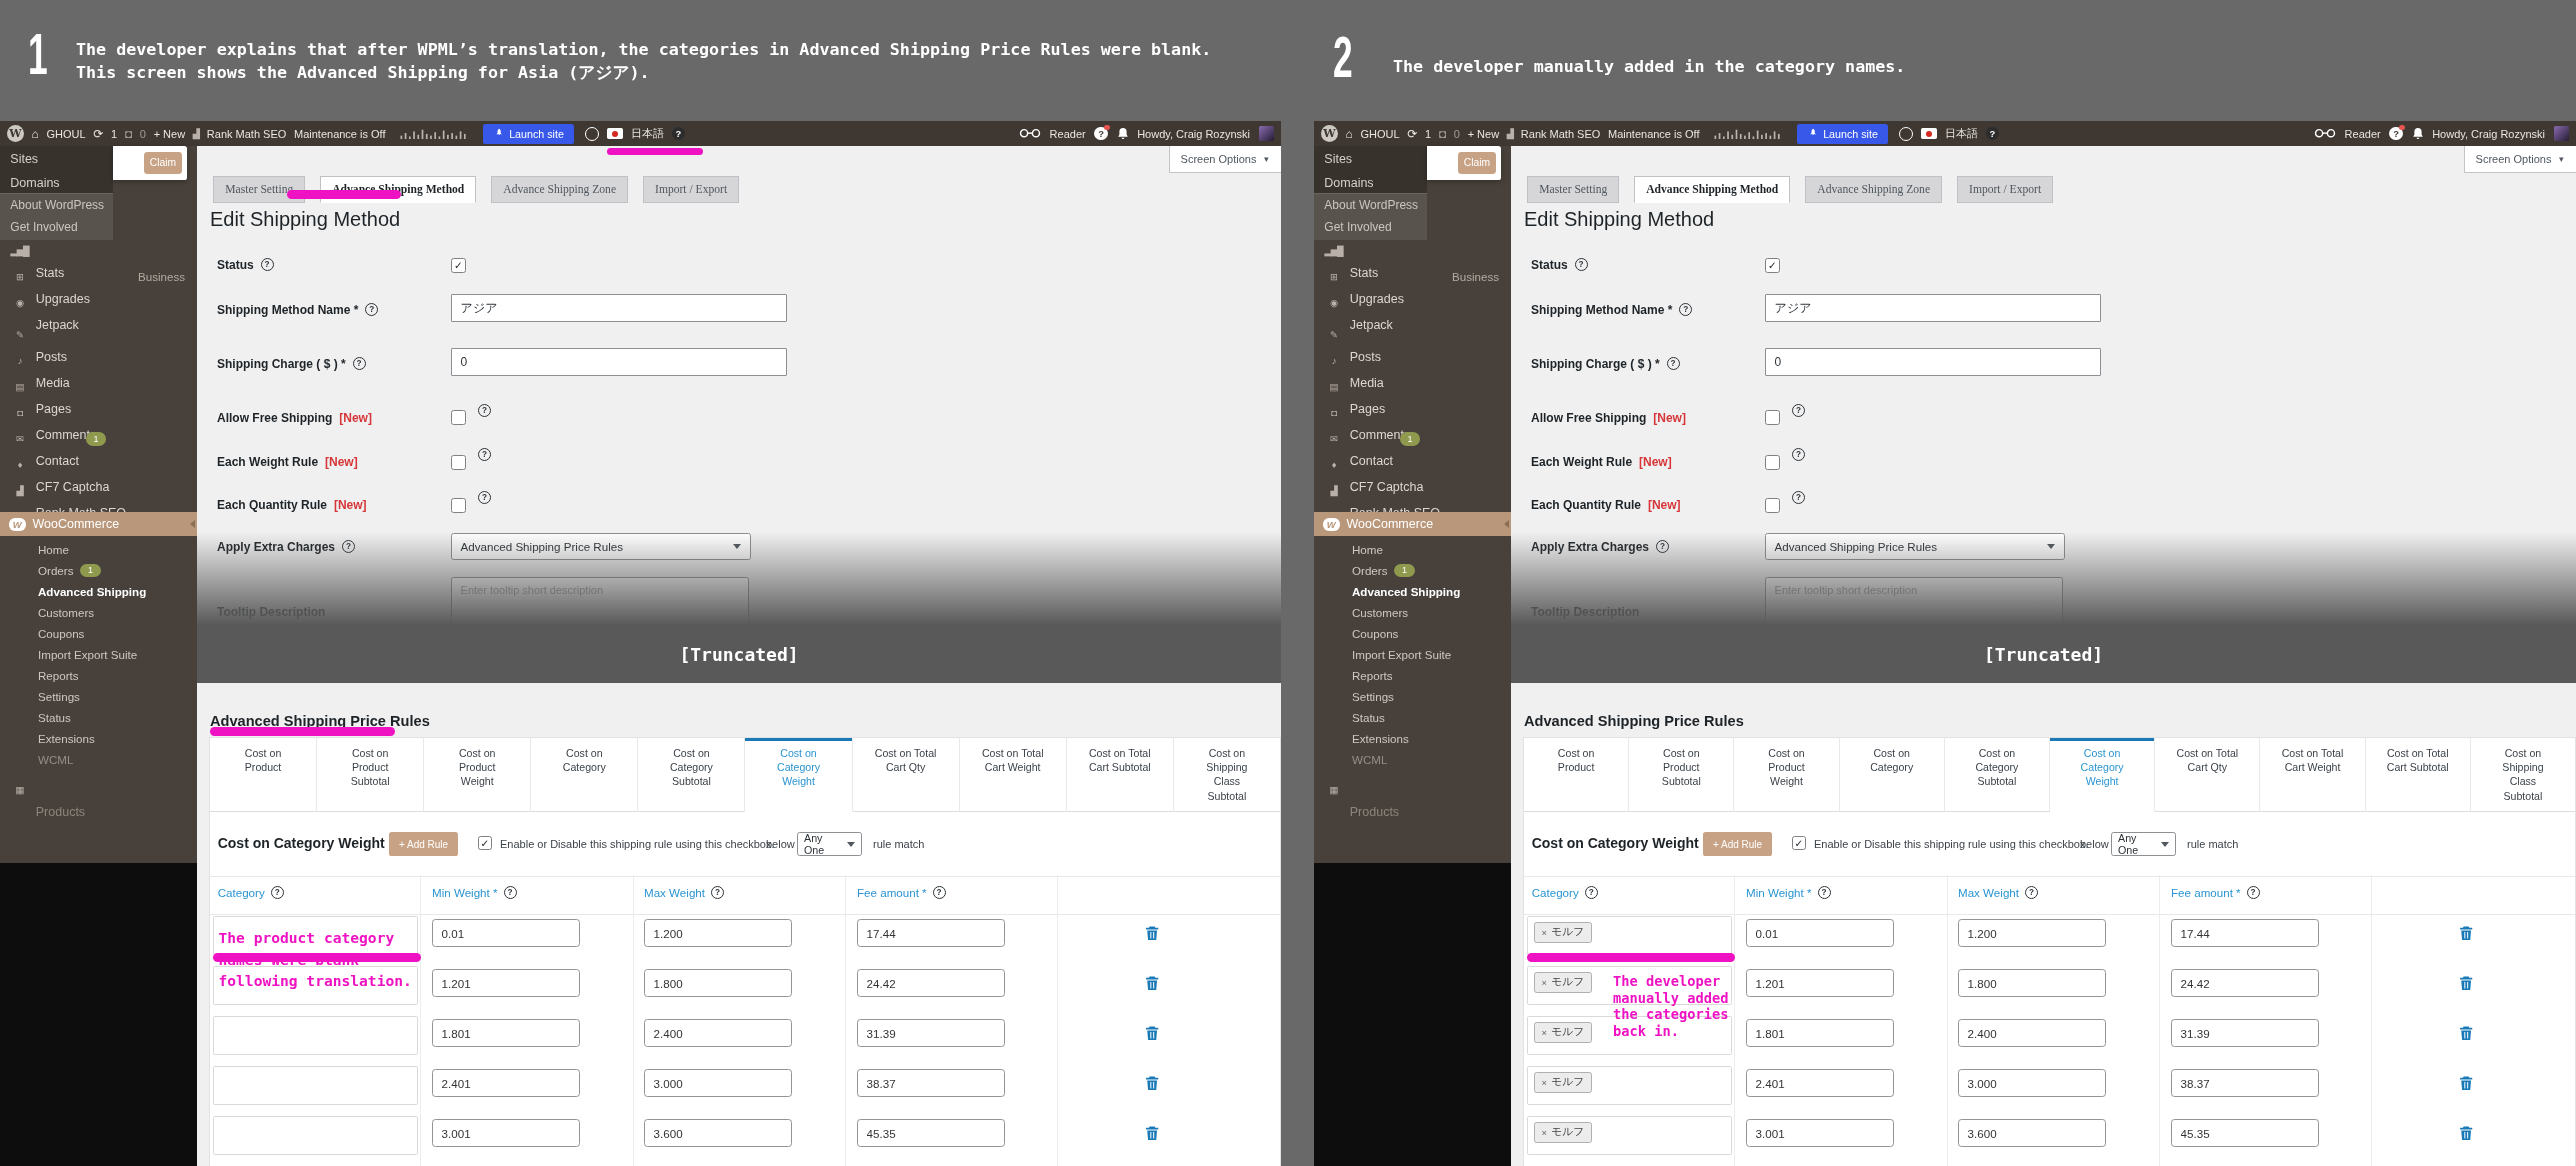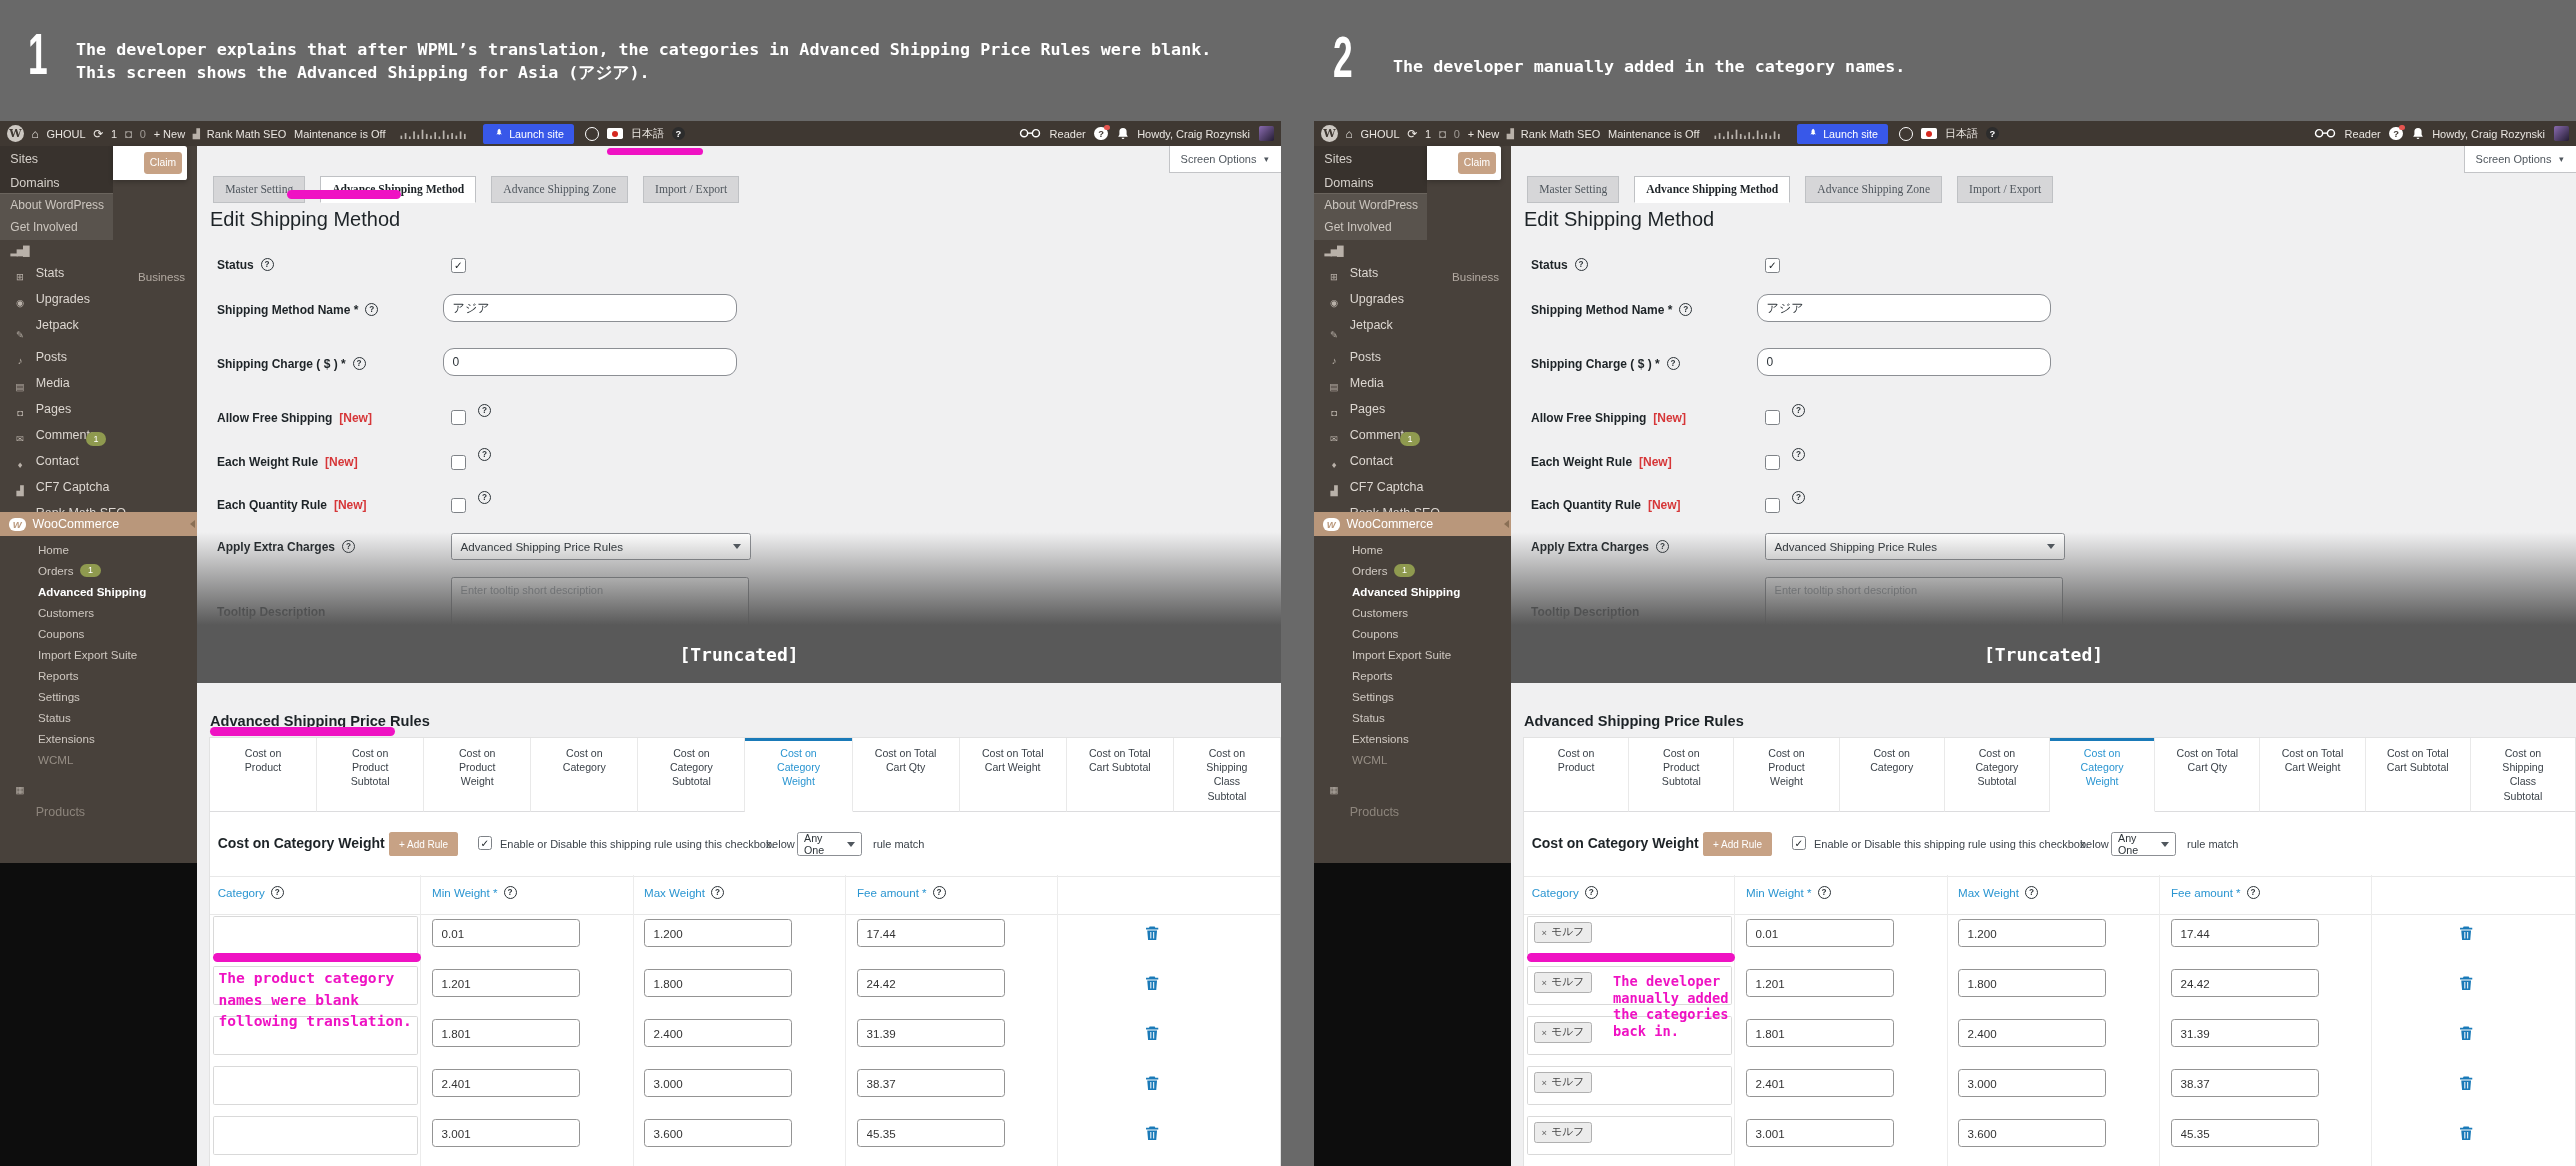--- a/index.html
+++ b/index.html
@@ -89,21 +89,21 @@
   .newb{color:#d63638;font-weight:700;}
   .qico{width:13px;height:13px;border:1.3px solid #2c3338;border-radius:50%;color:#2c3338;font-size:8.2px;
     font-weight:700;display:inline-flex;align-items:center;justify-content:center;flex:none;box-sizing:border-box;}
   .lr-status{top:110px;}.lr-name{top:155px;}.lr-charge{top:209px;}.lr-free{top:263px;}
   .lr-weight{top:307px;}.lr-qty{top:350px;}.lr-extra{top:392px;}.lr-tooltip{top:457px;}
   .cb{position:absolute;left:254px;width:14.6px;height:14.6px;border:0.9px solid #7e8287;border-radius:2.6px;background:#fff;
     display:flex;align-items:center;justify-content:center;font-size:10.3px;color:#1d2327;box-sizing:border-box;}
   .cb-status{top:112px;}.cb-free{top:264px;}.cb-weight{top:309px;}.cb-qty{top:352px;}
   .qfloat{position:absolute;left:281px;}
   .qf1{top:258px;}.qf2{top:302px;}.qf3{top:345px;}
-  .tin{position:absolute;left:246px;width:294px;height:28px;border:0.9px solid #8c8f94;border-radius:11px;background:#fff;
+  .tin{position:absolute;left:254px;width:336px;height:28px;border:0.9px solid #8c8f94;border-radius:1px;background:#fff;
     font-size:12px;color:#2c3338;padding:0 8.6px;box-sizing:border-box;font-family:"Liberation Sans",sans-serif;}
   .tin-name{top:148px;}.tin-charge{top:202px;}
   .sel{position:absolute;left:254px;top:387px;width:300px;height:27px;border:0.9px solid #8c8f94;border-radius:2.6px;
     background:#fff;display:flex;align-items:center;font-size:11.6px;color:#2c3338;padding:0 8.6px;box-sizing:border-box;}
   .sel .sv{flex:1;}
   .carett{width:0;height:0;border-left:4.3px solid transparent;border-right:4.3px solid transparent;border-top:5.2px solid #50575e;}
   .ta{position:absolute;left:254px;top:431px;width:298px;height:62px;border:0.9px solid #8c8f94;border-radius:2.6px;
     background:#fff;font-size:11px;color:#2c3338;padding:6px 8.6px;box-sizing:border-box;resize:none;
     font-family:"Liberation Sans",sans-serif;}
   .ta::placeholder{color:#9aa0a6;}
@@ -145,21 +145,21 @@
   .rrow{position:relative;height:50px;}
   .cat-box{position:absolute;left:3.4px;top:1.7px;width:205px;height:39px;border:0.9px solid #d9d9d9;border-radius:1.7px;
     background:#fff;box-sizing:border-box;}
   .chip{position:absolute;left:5.2px;top:5.2px;display:inline-flex;align-items:center;gap:4.3px;background:#ececec;
     border:0.9px solid #b0b0b0;border-radius:2.6px;padding:2.6px 6.9px;font-size:10.7px;color:#444;}
   .chip .x{font-style:normal;font-size:9.4px;color:#666;}
   .rin{position:absolute;top:5.2px;width:148px;height:28px;border:0.9px solid #949494;border-radius:3.4px;background:#fff;
     font-size:11.6px;color:#333;padding:0 8.6px;box-sizing:border-box;font-family:"Liberation Sans",sans-serif;}
   .rin.min{left:222px;}.rin.max{left:434px;}.rin.fee{left:647px;}
   .trash{position:absolute;left:934px;top:11px;width:16.3px;height:16.3px;}
-  .note{position:absolute;left:21.5px;top:821px;color:#ef12c3;font-family:"DejaVu Sans Mono",monospace;
+  .note{position:absolute;left:21.5px;top:781px;color:#ef12c3;font-family:"DejaVu Sans Mono",monospace;
     font-weight:700;font-size:14.6px;line-height:21.5px;z-index:8;white-space:nowrap;}
   .panel-1 .note{left:102px;top:827px;font-size:13.7px;line-height:16.7px;}
 </style>
 </head>
 <body>
 
 <div id="panels">
 <section class="panel panel-0">
 
   <div class="ann-number">1</div>

